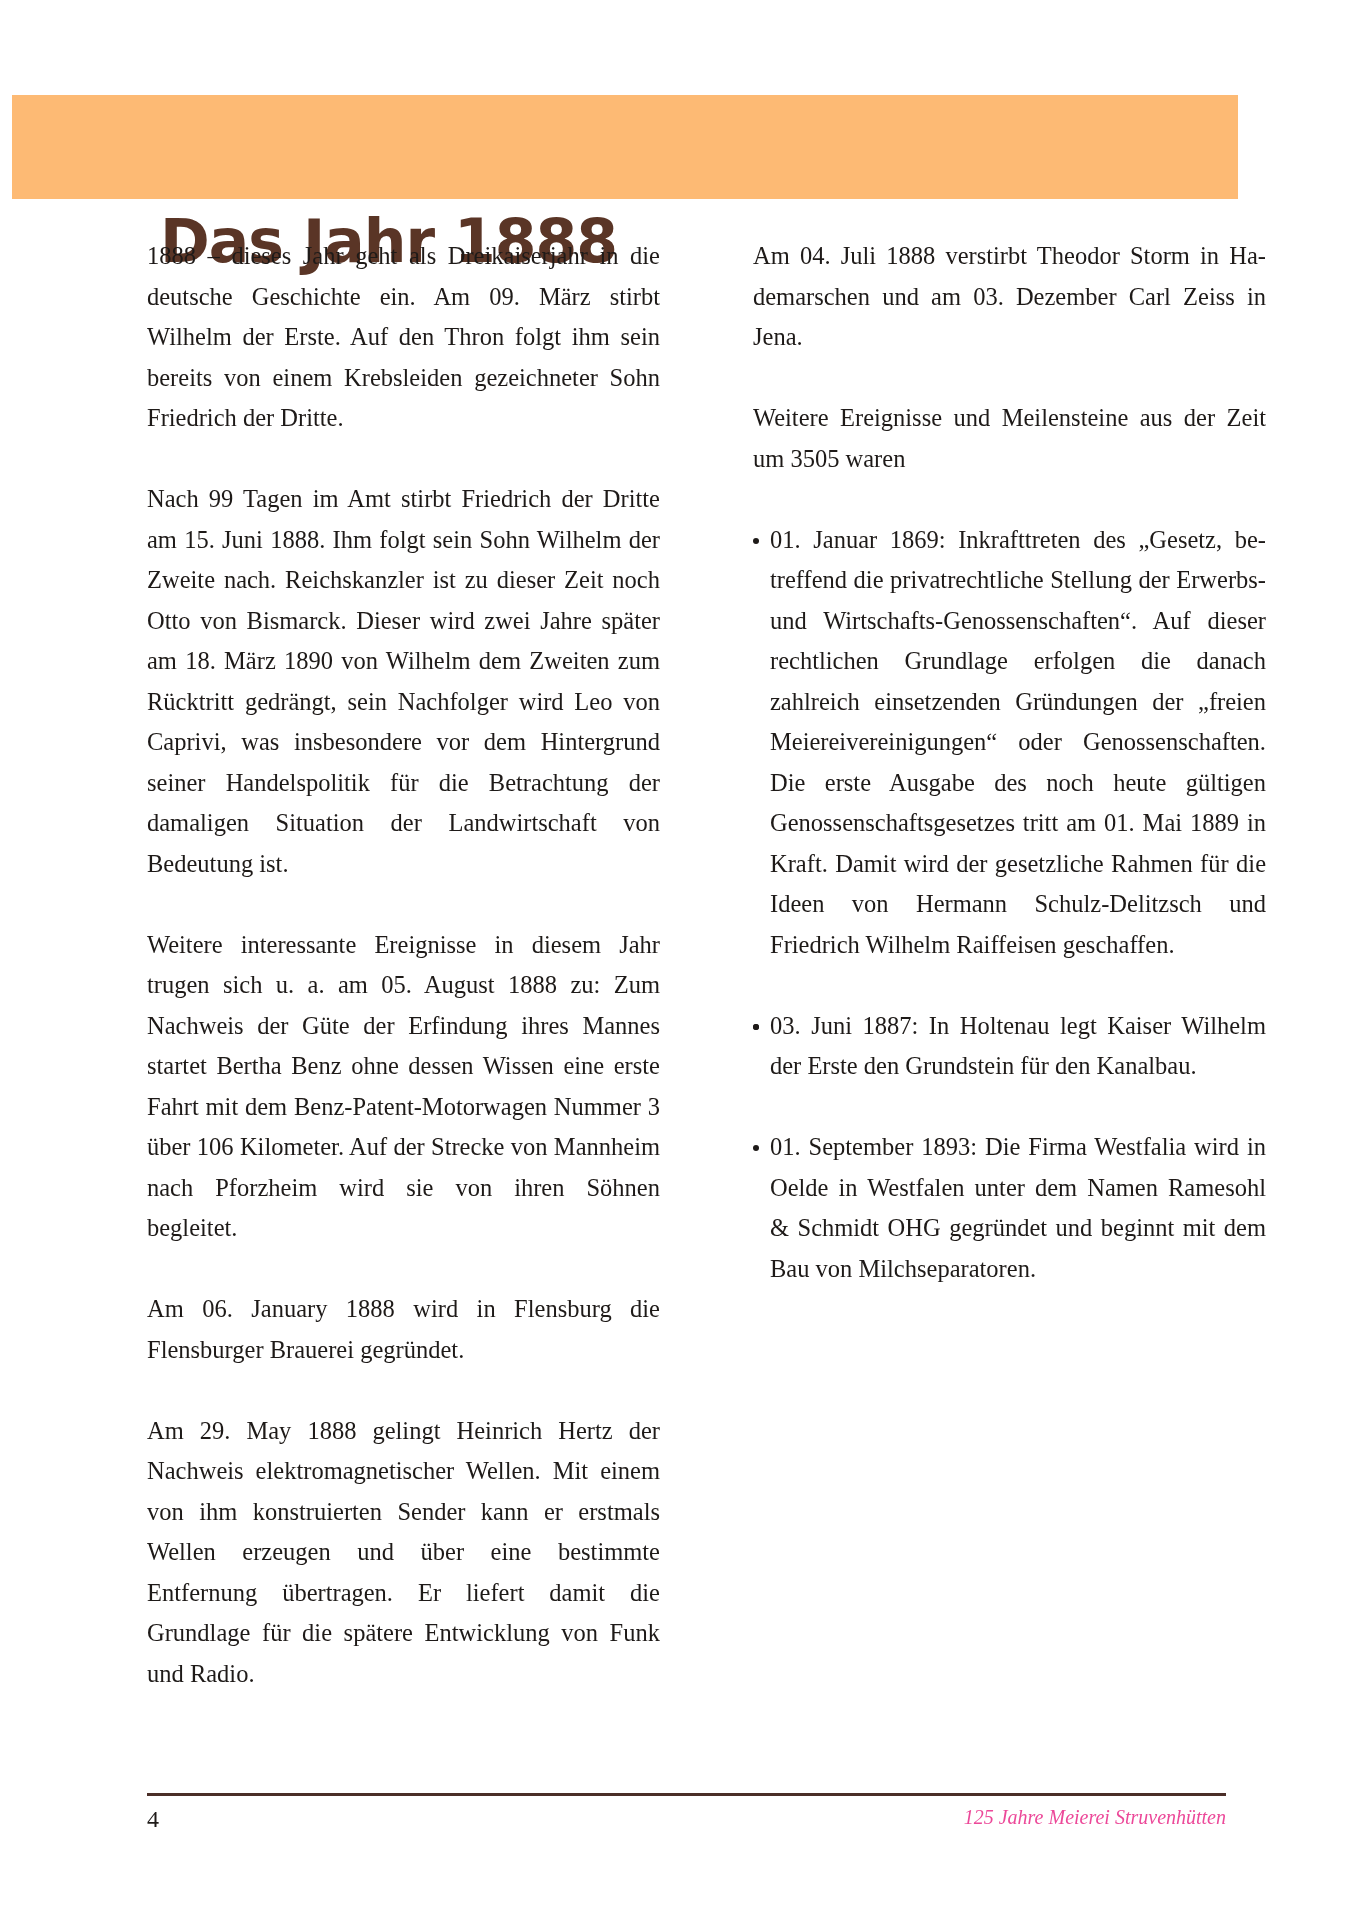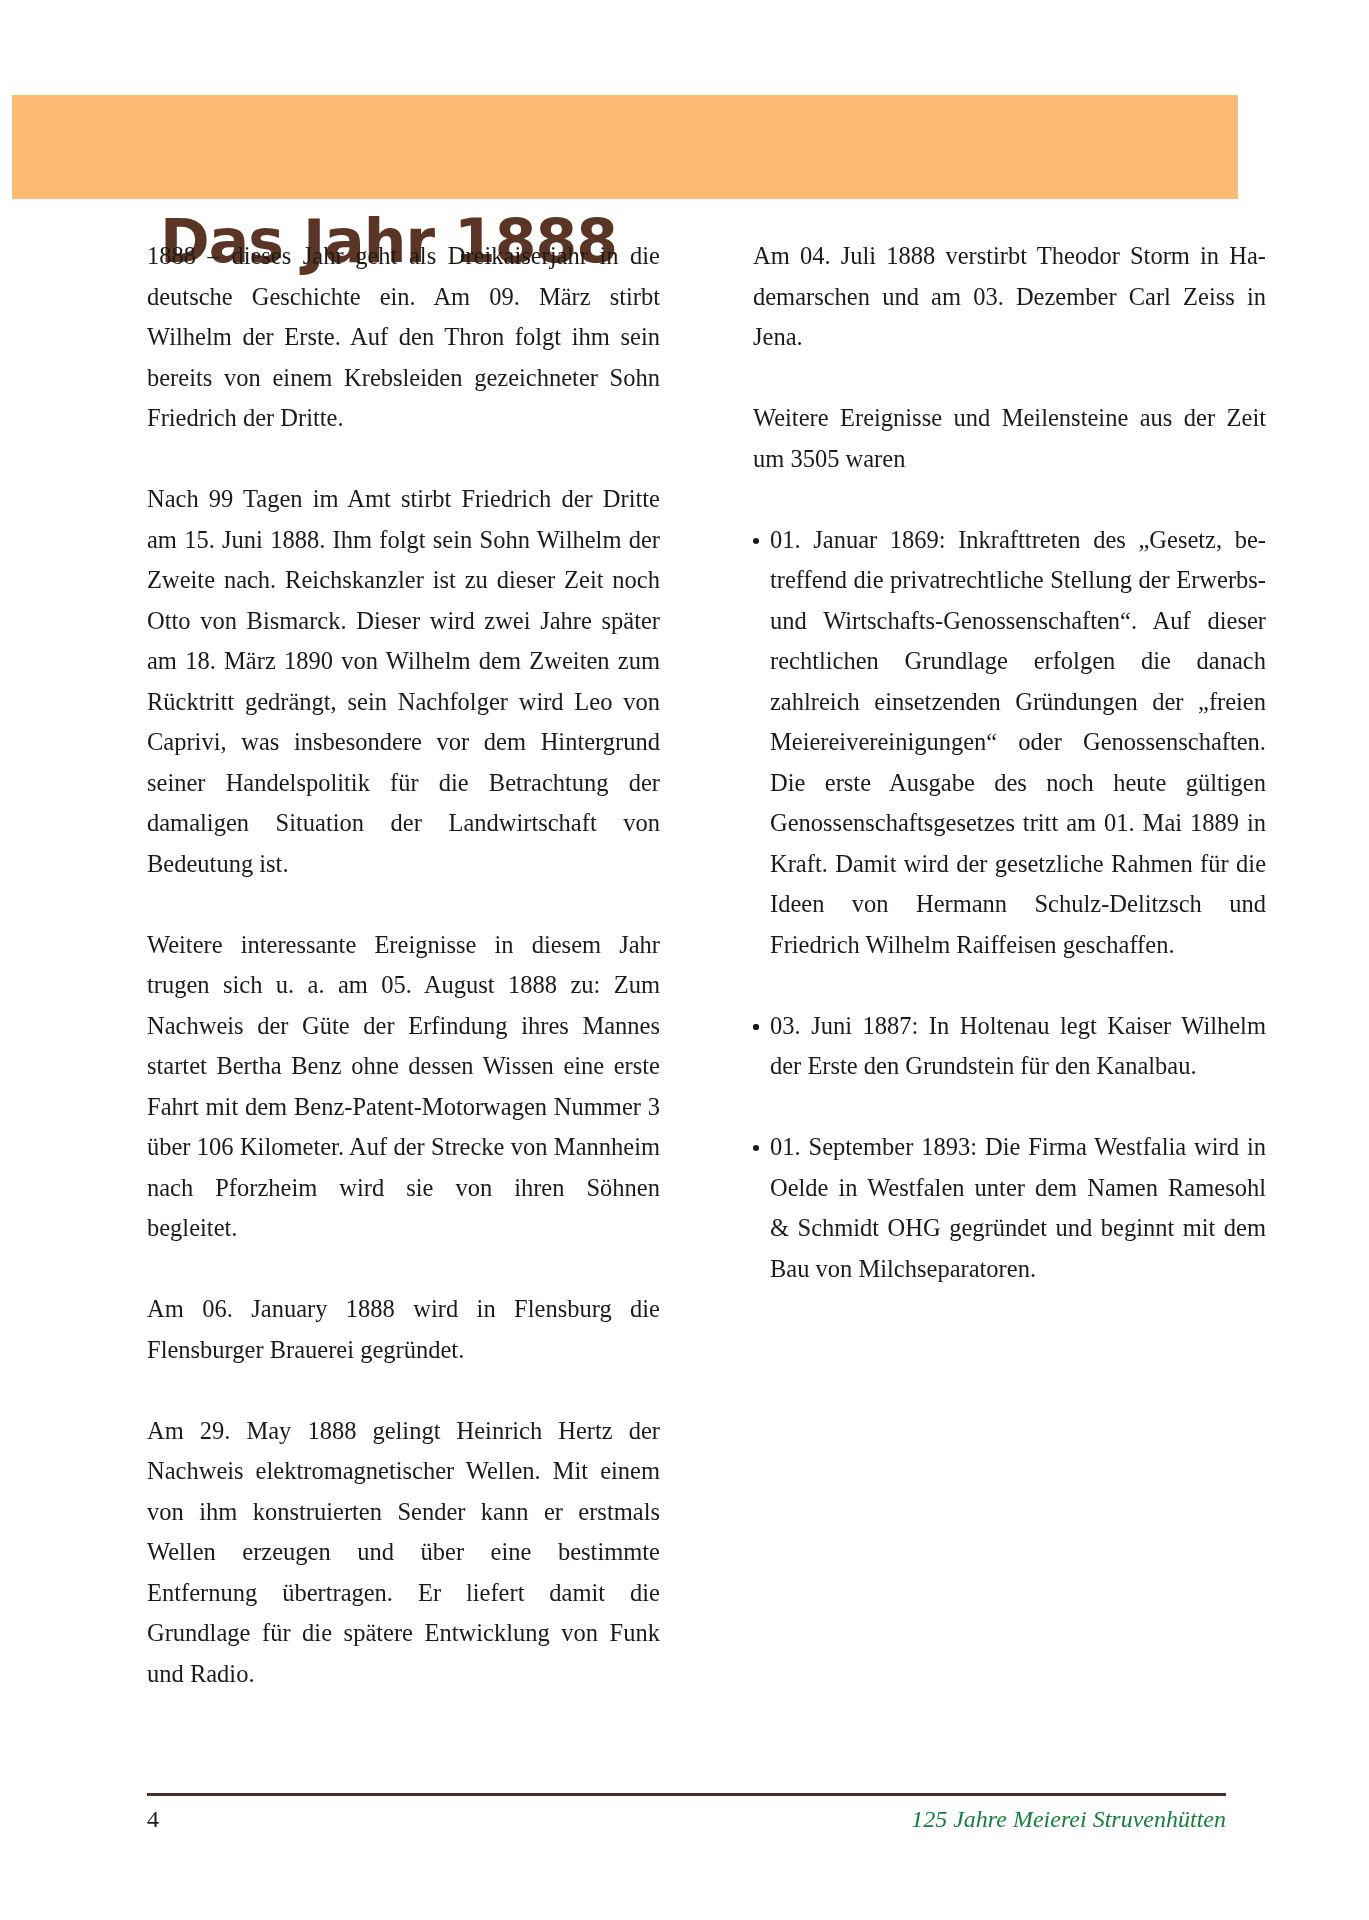--- a/index.html
+++ b/index.html
@@ -33,21 +33,21 @@
     position: absolute; left: 147px; top: 1793px; width: 1079px; height: 3px;
     background: #4a2e28;
   }
   .page-number {
     position: absolute; left: 147px; top: 1806px;
     font-family: "Liberation Serif", serif; font-size: 24px; color: #1e1a18;
   }
   .running-footer {
     position: absolute; right: 143px; top: 1806px;
     font-family: "Liberation Serif", serif; font-style: italic;
-    font-size: 24px; color: #15803d;
+    font-size: 20px; color: #ec4899;
   }
 </style>
 </head>
 <body>
 
 <div class="header-band">
   <h1 class="page-title">Das Jahr 1888</h1>
 </div>
 
 <div class="column col-left">

